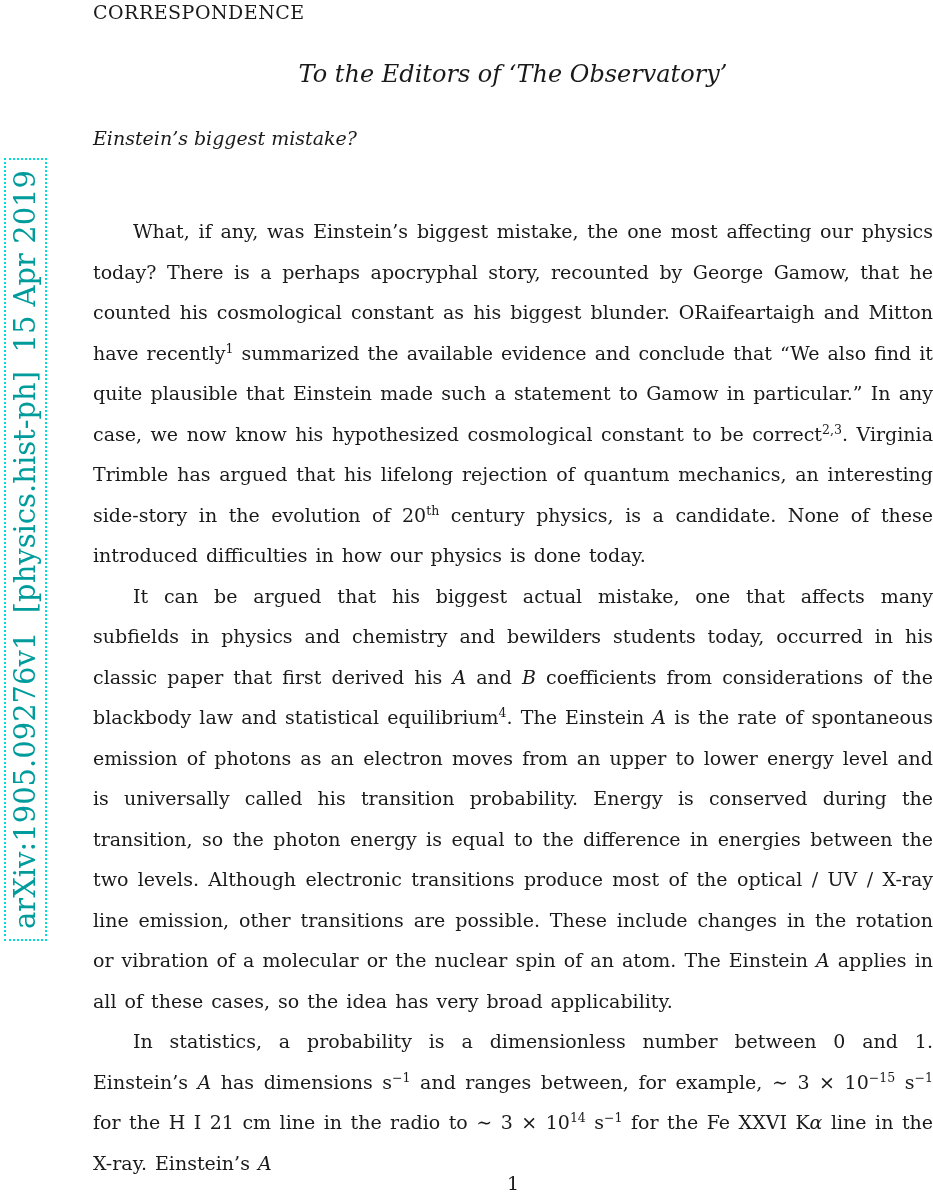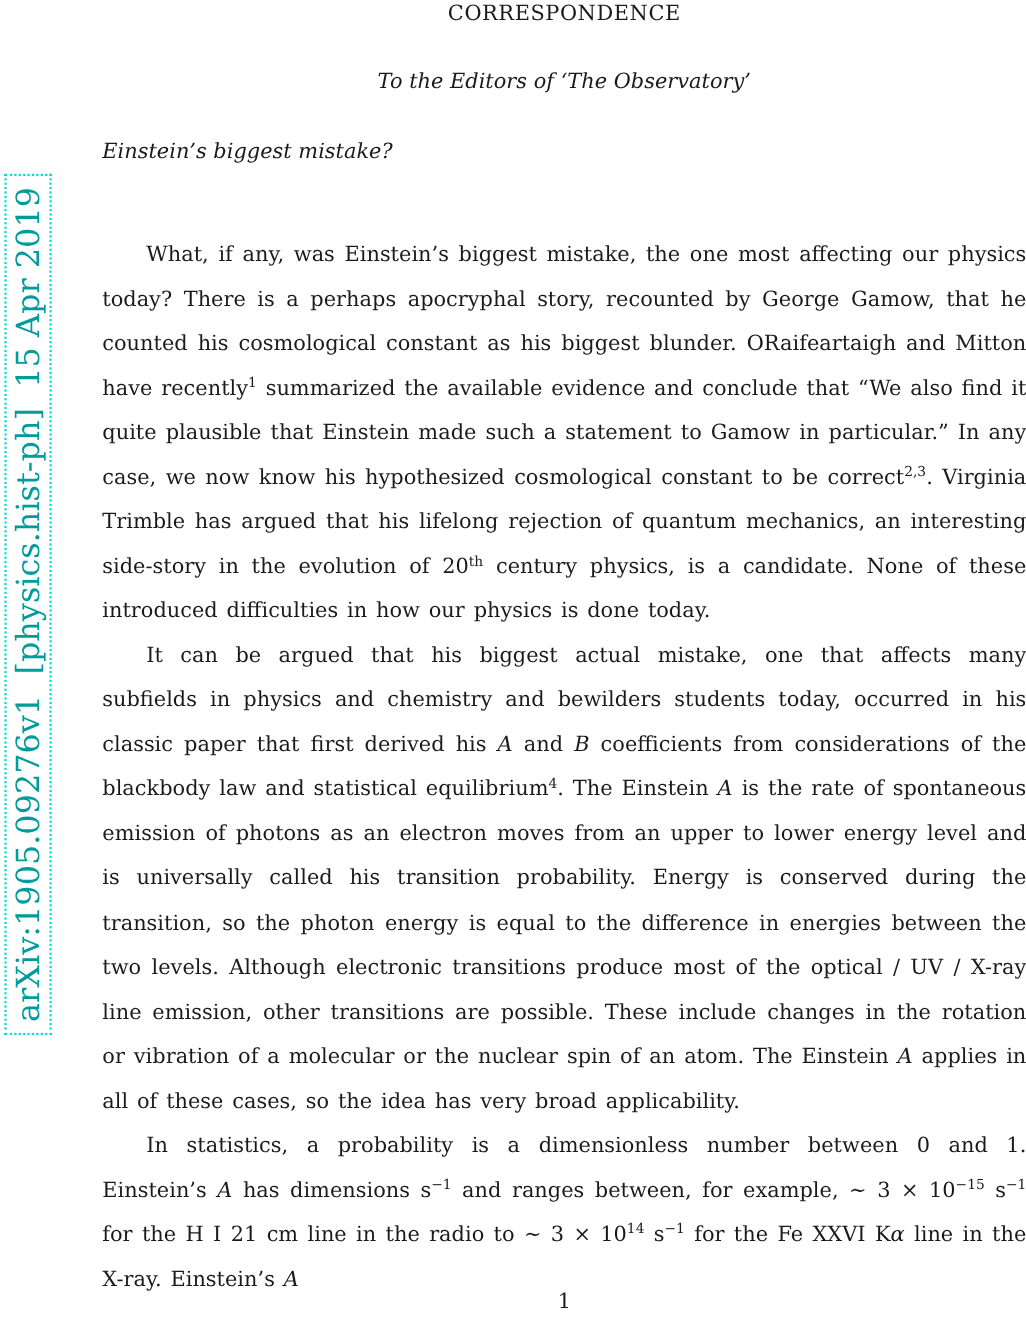--- a/index.html
+++ b/index.html
@@ -34,31 +34,30 @@
   }
   .textblock {
     position: absolute;
     left: 93px;
     top: 0;
     width: 840px;
   }
   .head-section {
     margin: 0;
     padding-top: 1px;
-    text-align: center;
     font-size: 19px;
     font-weight: normal;
     line-height: 22px;
     letter-spacing: 0.5px;
   }
   .head-addressee {
     margin: 40px 0 0 0;
     text-align: center;
     font-style: italic;
-    font-size: 19px;
+    font-size: 24px;
     line-height: 22px;
   }
   .head-title {
     margin: 42px 0 0 0;
     text-align: left;
     font-style: italic;
     font-size: 19px;
     font-weight: normal;
     line-height: 22px;
   }

